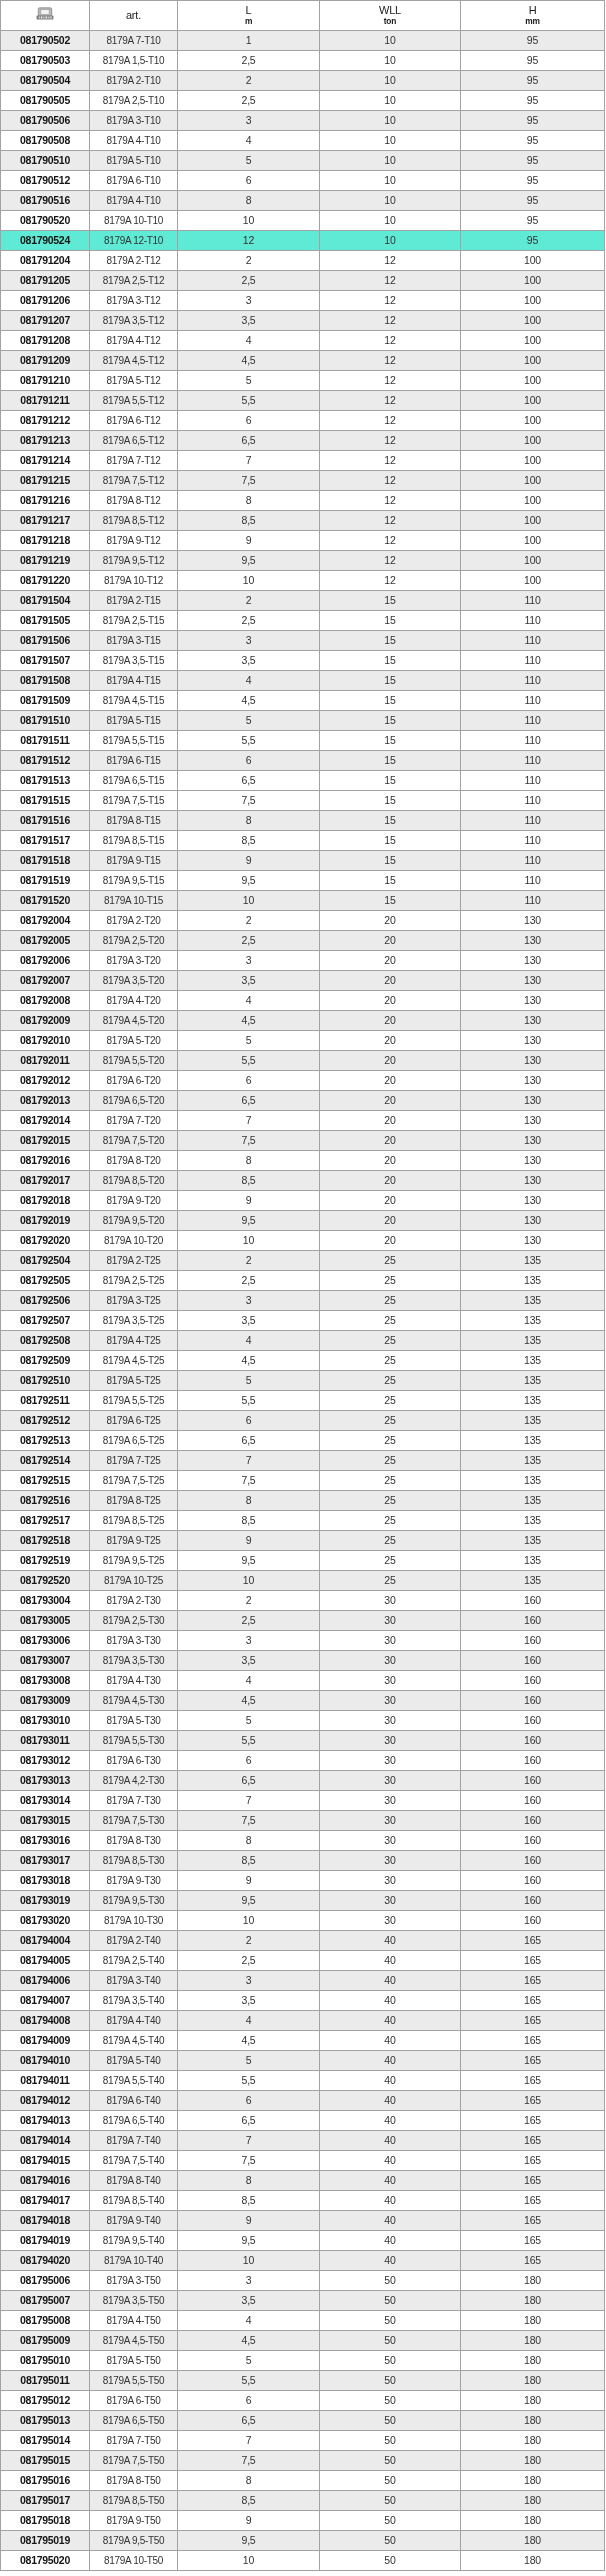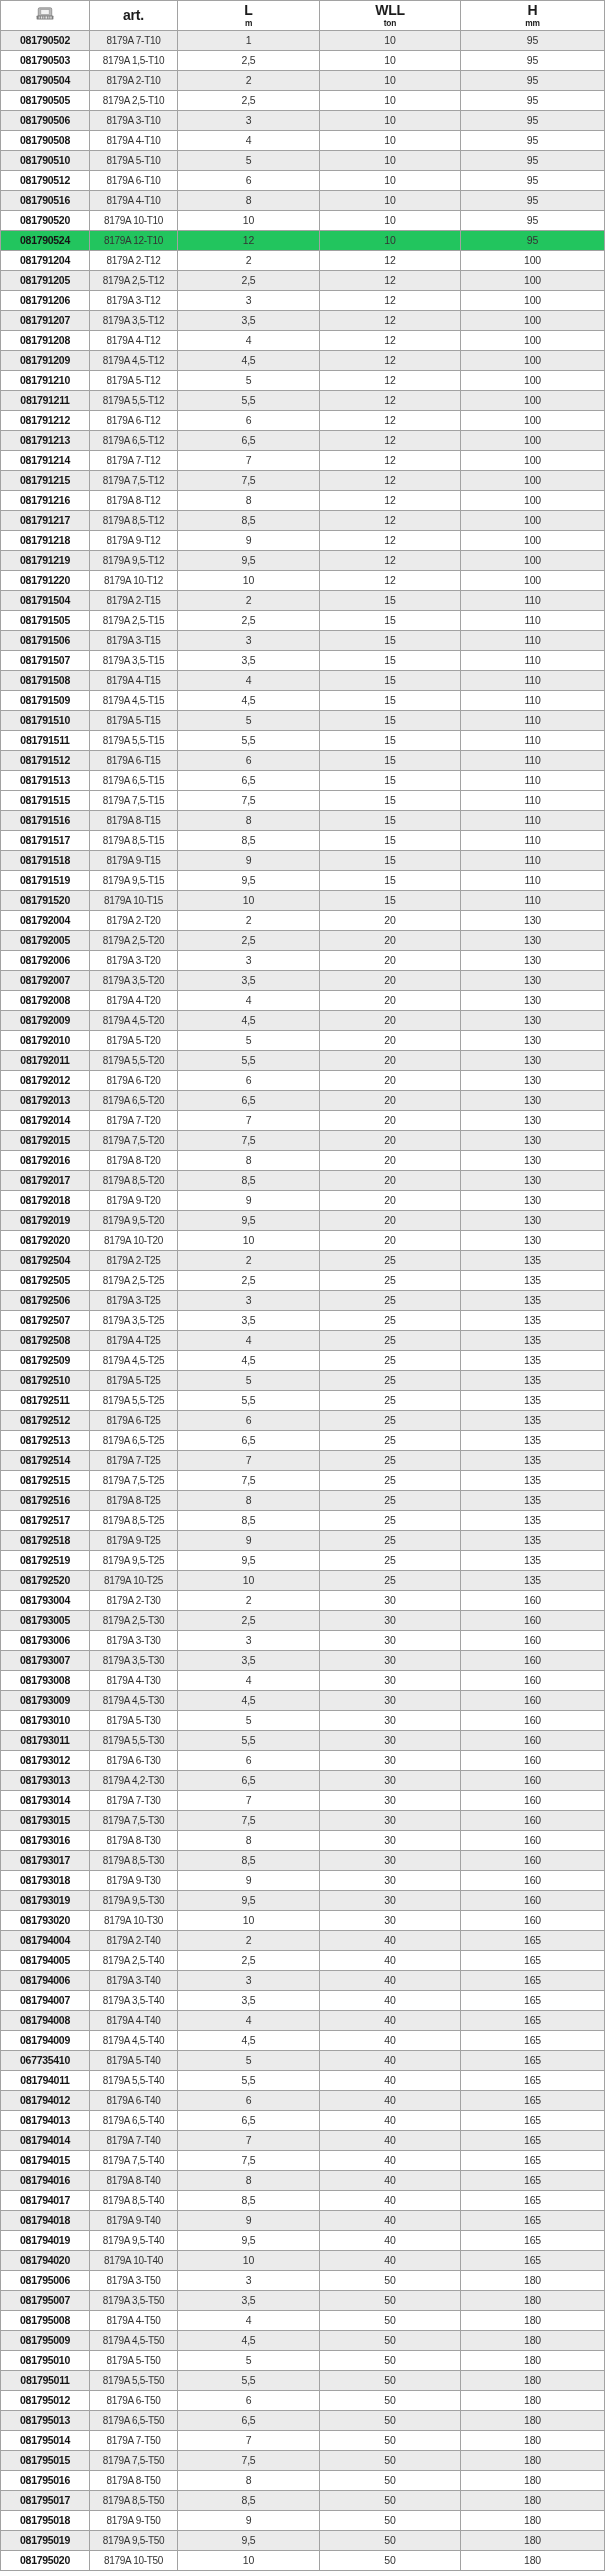--- a/index.html
+++ b/index.html
@@ -27,26 +27,26 @@
     border: 0.8px solid #a2a2a2;
     padding: 0;
     text-align: center;
     vertical-align: middle;
     overflow: hidden;
     white-space: nowrap;
   }
   thead tr { height: 29.5px; }
   tbody tr { height: 20px; background: #ffffff; }
   tbody tr.alt { background: #ebebeb; }
-  tbody tr.hl  { background: #22c55e; }
+  tbody tr.hl  { background: #5eead4; }
 
   th { background: #ffffff; }
   .h-main {
-    font-size: 14px;
-    font-weight: bold;
+    font-size: 11px;
+    font-weight: normal;
     color: #1c1c1c;
     line-height: 1.2;
     letter-spacing: -0.2px;
   }
   .h-unit {
     font-size: 8.4px;
     font-weight: bold;
     color: #1c1c1c;
     line-height: 1.15;
     letter-spacing: -0.2px;
@@ -820,21 +820,21 @@
           <td class="val">165</td>
         </tr>
         <tr>
           <td class="code">081794009</td>
           <td class="art">8179A 4,5-T40</td>
           <td class="val">4,5</td>
           <td class="val">40</td>
           <td class="val">165</td>
         </tr>
         <tr class="alt">
-          <td class="code">067735410</td>
+          <td class="code">081794010</td>
           <td class="art">8179A 5-T40</td>
           <td class="val">5</td>
           <td class="val">40</td>
           <td class="val">165</td>
         </tr>
         <tr>
           <td class="code">081794011</td>
           <td class="art">8179A 5,5-T40</td>
           <td class="val">5,5</td>
           <td class="val">40</td>

